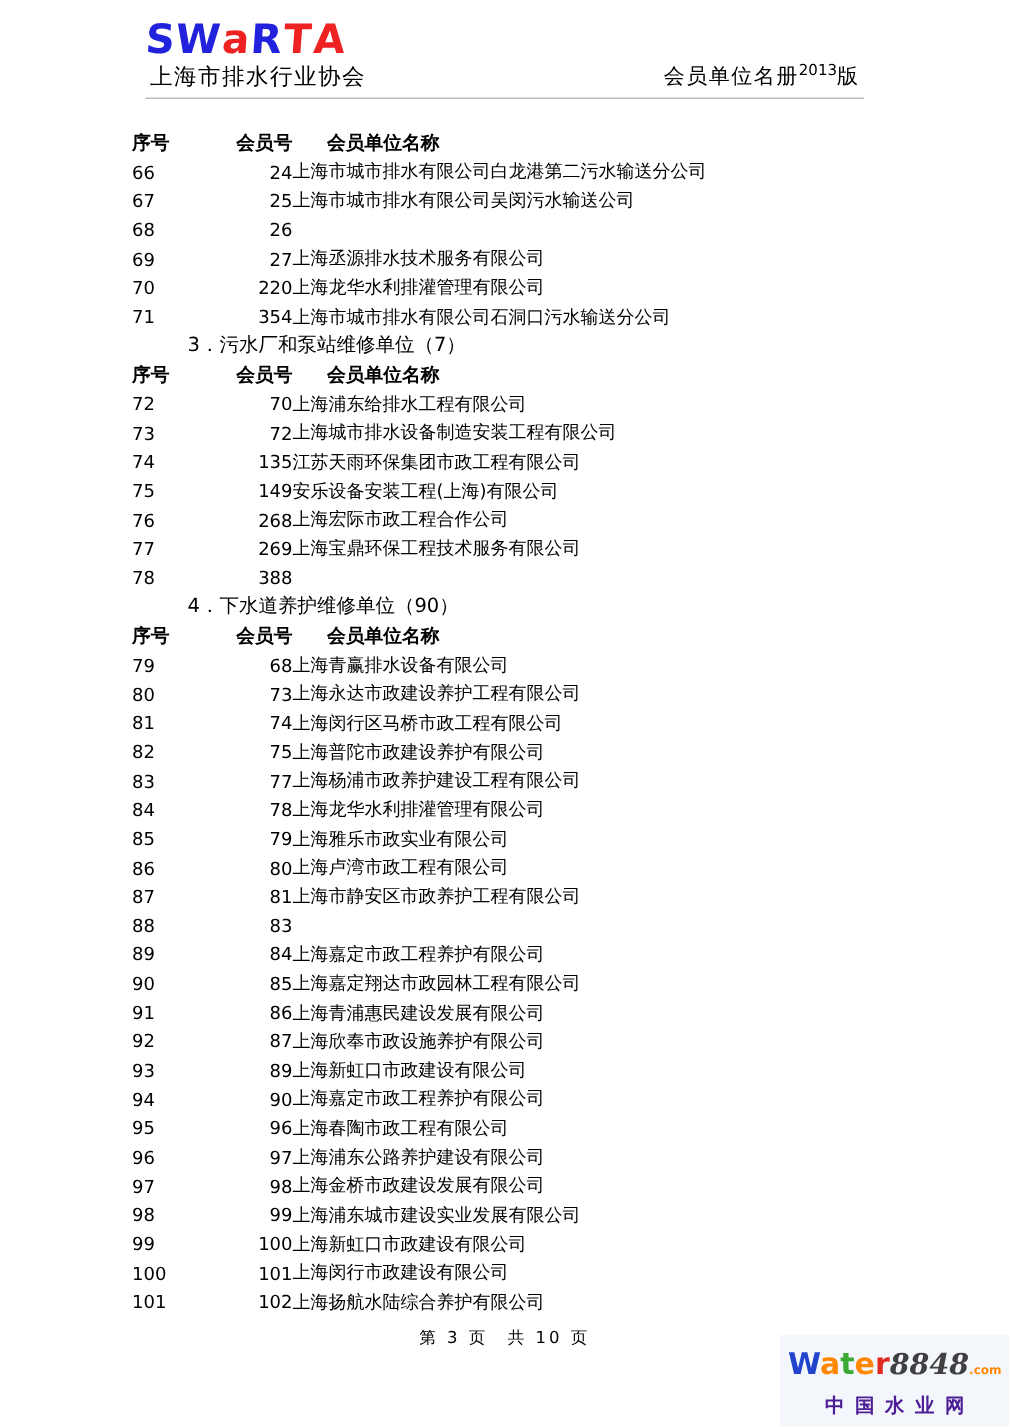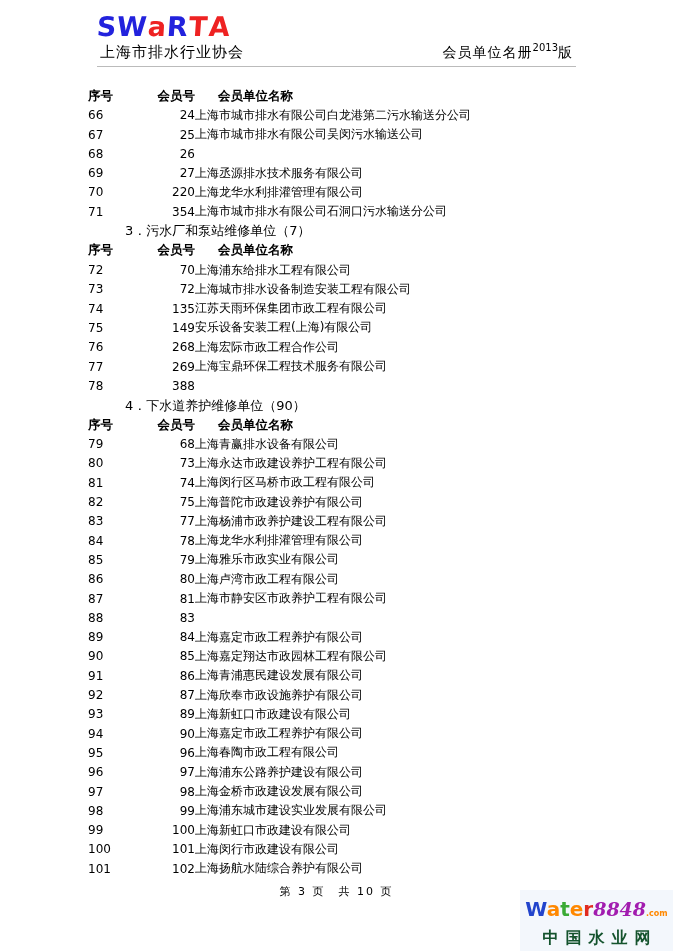--- a/index.html
+++ b/index.html
@@ -44,23 +44,23 @@
   
   .wm{
     position:absolute;right:0;bottom:0;
     width:153px;height:61px;
     background:#f3f7fc;
     text-align:center;
     padding-top:8px;box-sizing:border-box;
   }
   .wm-line1{font-size:0;line-height:22px;white-space:nowrap;}
   .wm-word{font-size:20px;font-weight:bold;letter-spacing:0;}
-  .wm-num{font-size:19px;font-weight:bold;font-style:italic;font-family:"DejaVu Serif","Liberation Serif",serif;color:#a21caf;}
+  .wm-num{font-size:19px;font-weight:bold;font-style:italic;font-family:"DejaVu Serif","Liberation Serif",serif;color:#404040;}
   .wm-dotcom{font-size:8px;font-weight:bold;color:#ff8800;}
-  .wm-sub{margin-top:1px;font-size:16px;font-weight:bold;color:#14532d;letter-spacing:7px;padding-left:7px;}
+  .wm-sub{margin-top:1px;font-size:13px;font-weight:bold;color:#4c1d95;letter-spacing:7px;padding-left:7px;}
 </style>
 </head>
 <body>
 
 <div class="page">
 
   <div class="doc-header">
     <div class="brand"><span style="color: rgb(34, 34, 221);">S</span><span style="color: rgb(34, 34, 221);">W</span><span style="color: rgb(238, 34, 34);">a</span><span style="color: rgb(34, 34, 221);">R</span><span style="color: rgb(238, 34, 34);">T</span><span style="color: rgb(238, 34, 34);">A</span></div>
     <div class="head-line">
       <div class="org-name">上海市排水行业协会</div>

